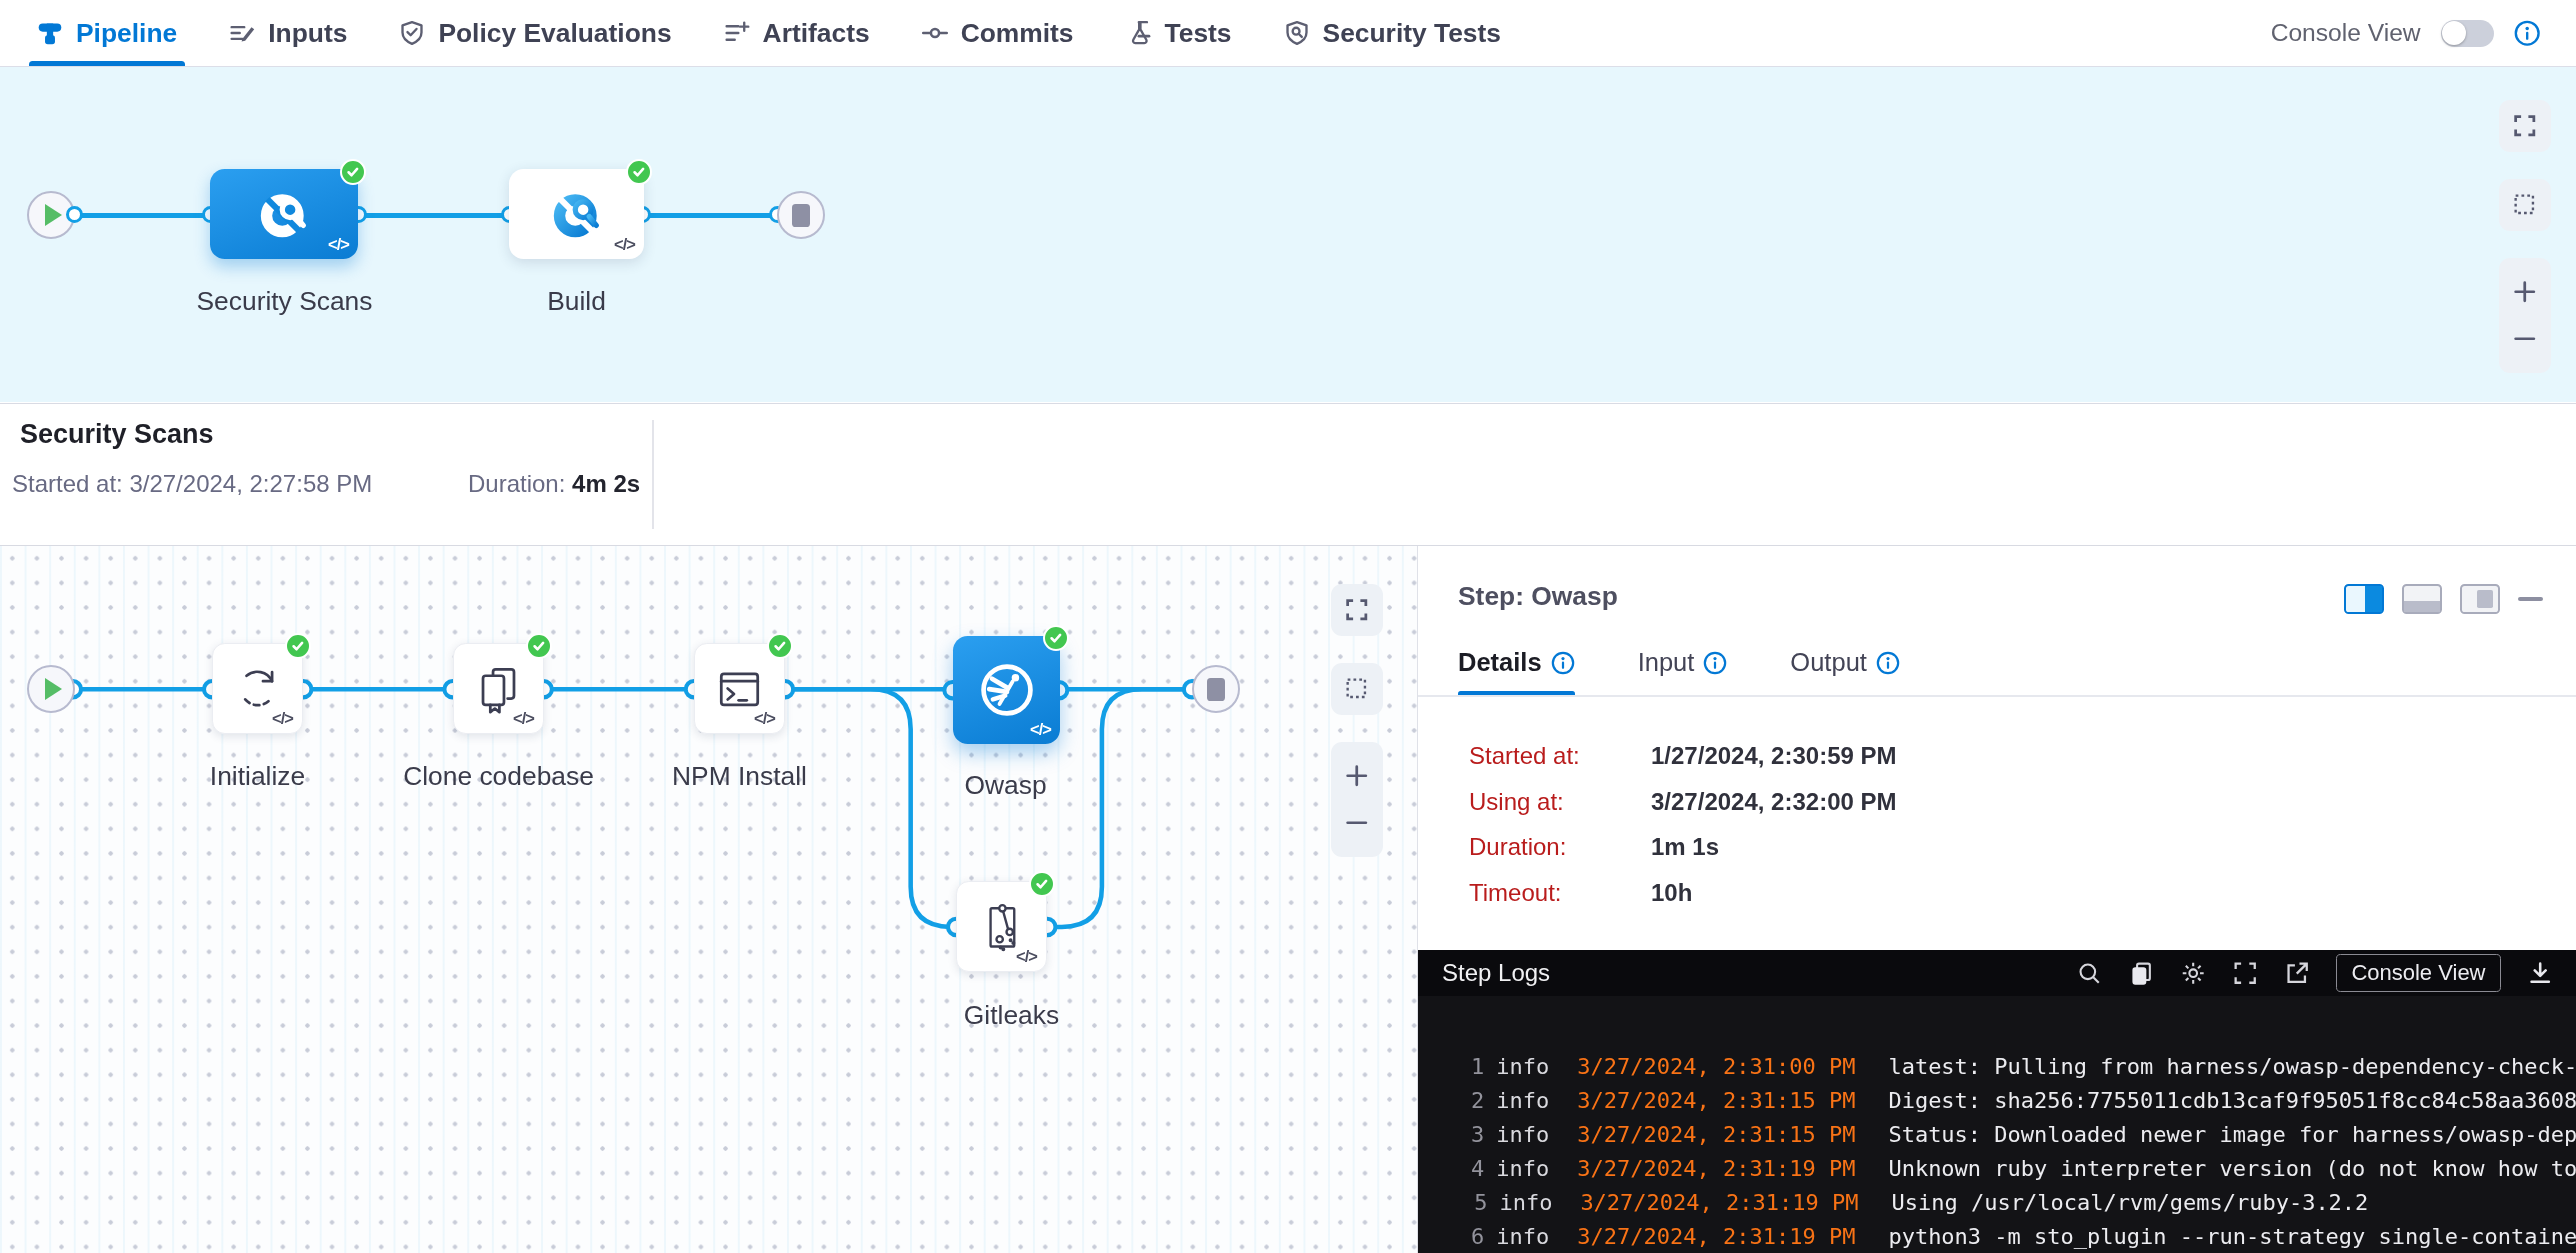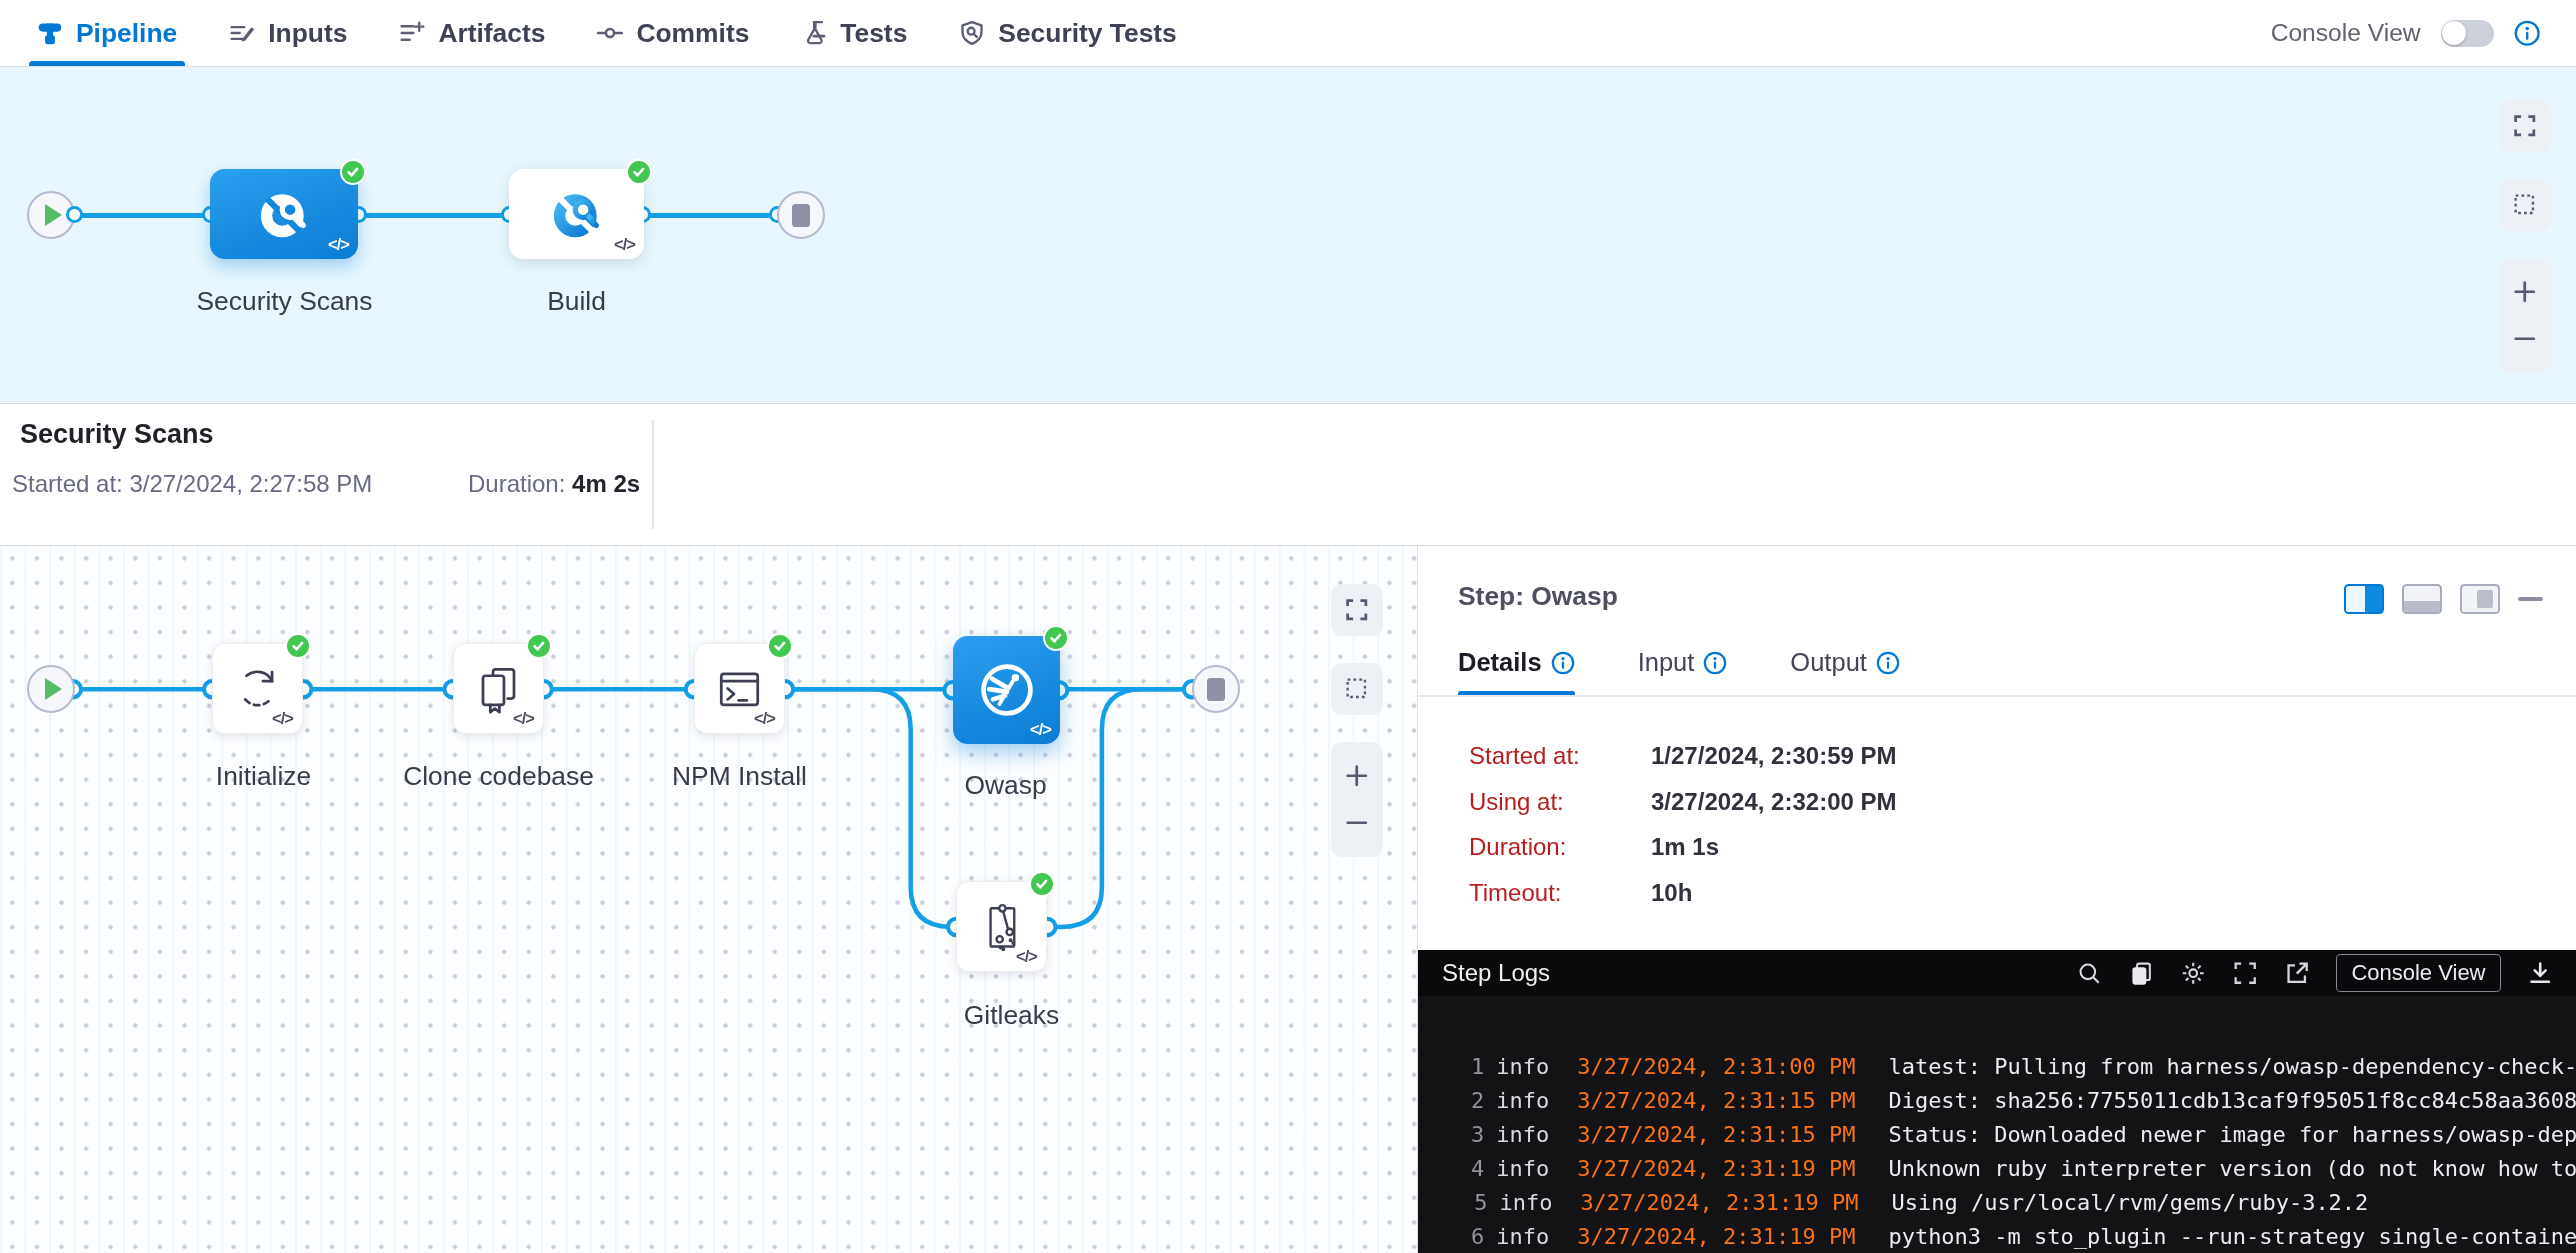--- a/index.html
+++ b/index.html
@@ -138,20 +138,27 @@
           <rect x="10" y="18" width="11" height="10" rx="3" fill="#0278d5"></rect>
         </svg>
         <span>Pipeline</span>
       </div>
       <div class="nav-tab">
         <svg viewBox="0 0 31 31" fill="none" stroke="#5d5f72" stroke-width="2.6" stroke-linecap="round">
           <path d="M4 9 h14 M4 15.5 h9 M4 22 h12"></path>
           <path d="M16 22 L26 9 l3 2.3 L19 24 l-4 1 z" fill="#5d5f72" stroke="none"></path>
         </svg>
         <span>Inputs</span>
+      </div>
+      <div class="nav-tab">
+        <svg viewBox="0 0 31 31" fill="none" stroke="#5d5f72" stroke-width="2.6" stroke-linejoin="round" stroke-linecap="round">
+          <path d="M15.5 3.5 L26 7 v8 c0 6.5 -4.5 10 -10.5 12.5 C9.5 25 5 21.5 5 15 V7 z"></path>
+          <path d="M10.5 14.5 l3.5 3.5 l6.5 -7"></path>
+        </svg>
+        <span>Policy Evaluations</span>
       </div>
       <div class="nav-tab">
         <svg viewBox="0 0 31 31" fill="none" stroke="#5d5f72" stroke-width="2.6" stroke-linecap="round">
           <path d="M4 8 h13 M4 15.5 h13 M4 23 h9"></path>
           <path d="M23.5 4 v9 M19 8.5 h9"></path>
         </svg>
         <span>Artifacts</span>
       </div>
       <div class="nav-tab">
         <svg viewBox="0 0 31 31" fill="none" stroke="#5d5f72" stroke-width="2.8" stroke-linecap="round">
@@ -388,21 +395,21 @@
           <svg viewBox="0 0 16 16">
               <polyline points="3,8.5 6.5,12 13,4.5" fill="none" stroke="#fff" stroke-width="3" stroke-linecap="round" stroke-linejoin="round"></polyline>
             </svg>
         </div>
       </div>
 
       <div class="terminal-node" style="left:1192px; top:119px;">
         <div class="stop-sq"></div>
       </div>
 
-      <div class="graph-label" style="left:148px; top:215px;margin-left:6px;">Initialize</div>
+      <div class="graph-label" style="left:148px; top:215px;">Initialize</div>
       <div class="graph-label" style="left:389px; top:215px;">Clone codebase</div>
       <div class="graph-label" style="left:630px; top:215px;">NPM Install</div>
       <div class="graph-label" style="left:896px; top:224px;">Owasp</div>
       <div class="graph-label" style="left:902px; top:454px;">Gitleaks</div>
 
       <div class="ctrl-col" style="left:1331px; top:38px;">
         <div class="ctrl-btn">
           <svg viewBox="0 0 28 28" fill="none" stroke="#565970" stroke-width="3">
             <path d="M4 10 V4 h6 M18 4 h6 v6 M24 18 v6 h-6 M10 24 H4 v-6"></path>
           </svg>

